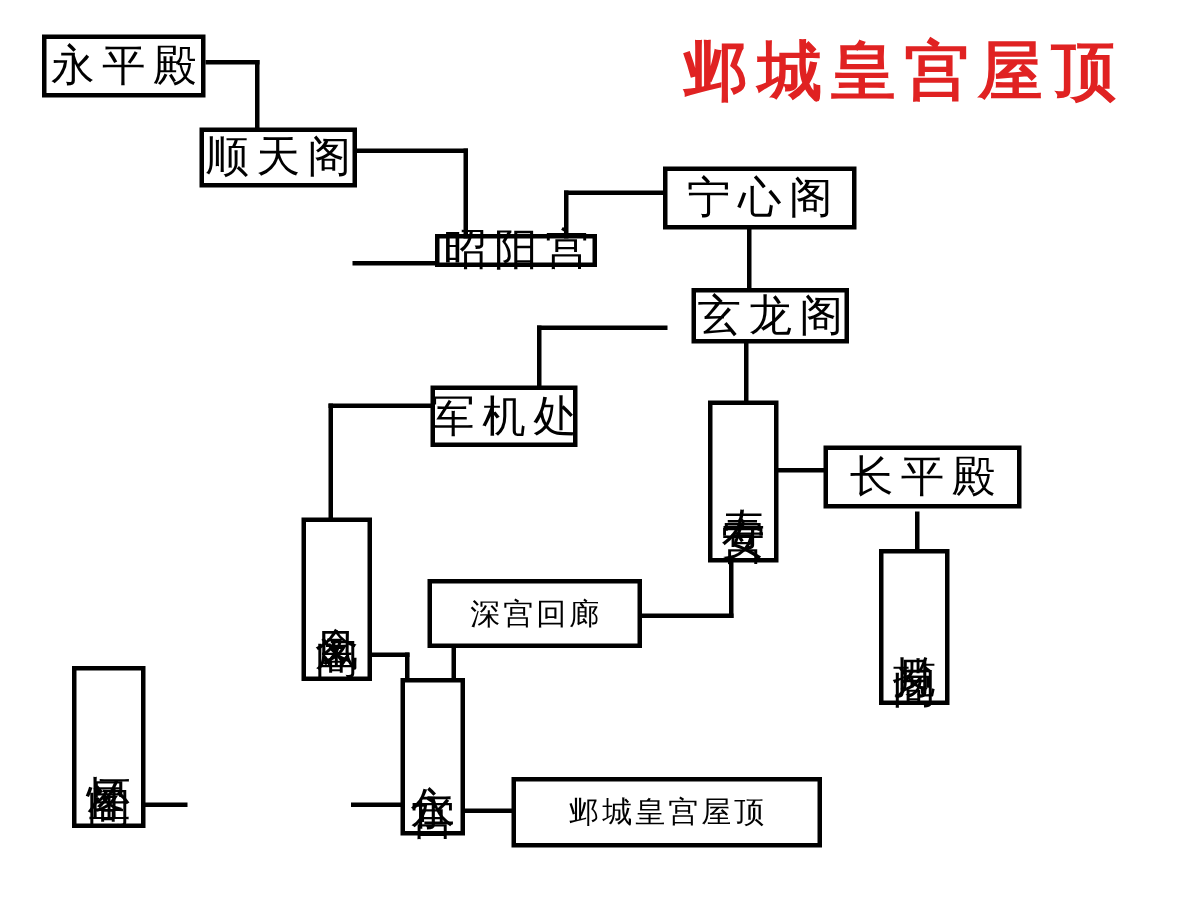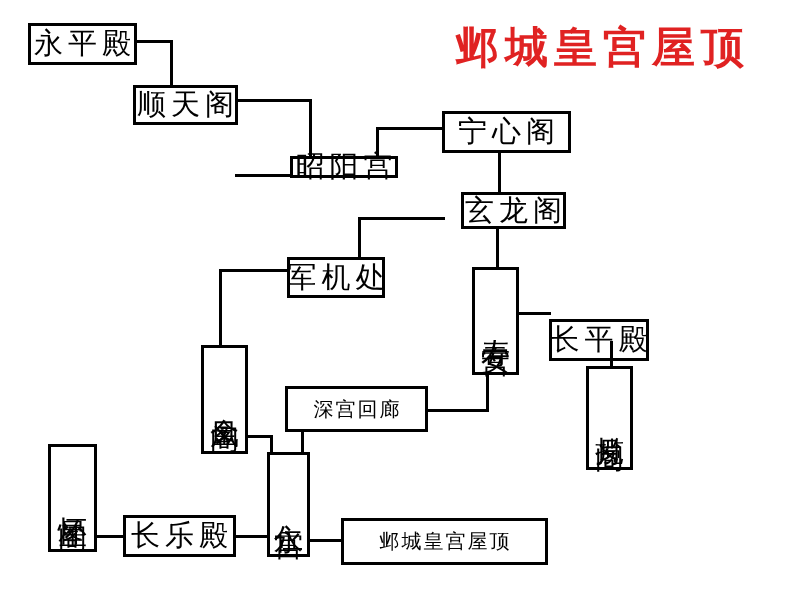--- a/index.html
+++ b/index.html
@@ -33,26 +33,25 @@
 
   <div class="title" style="color: rgb(224, 34, 34);">邺城皇宫屋顶</div>
 
   <div class="node" style="left:28px;top:23px;width:109px;height:42px;">永平殿</div>
   <div class="node" style="left:133px;top:85px;width:105px;height:40px;text-align:center;">顺天阁</div>
   <div class="node" style="left:290px;top:156px;width:108px;height:22px;">昭阳宫</div>
   <div class="node" style="left:442px;top:111px;width:129px;height:42px;">宁心阁</div>
   <div class="node" style="left:443px;top:192px;width:105px;height:37px;margin-left:18px;">玄龙阁</div>
   <div class="node" style="left:287px;top:257px;width:98px;height:41px;">军机处</div>
   <div class="node vert" style="left:472px;top:267px;width:47px;height:108px;">寿安宫</div>
-  <div class="node" style="left:549px;top:319px;width:100px;height:42px;">长平殿</div>
+  <div class="node" style="left:549px;top:297px;width:132px;height:42px;">长平殿</div>
   <div class="node vert" style="left:586px;top:366px;width:47px;height:104px;">揽月阁</div>
   <div class="node vert" style="left:201px;top:345px;width:47px;height:109px;">金凤阁</div>
   <div class="node wide" style="left:285px;top:386px;width:143px;height:46px;">深宫回廊</div>
   <div class="node vert" style="left:48px;top:444px;width:49px;height:108px;">怀星阁</div>
-  <div class="node" style="left:123px;top:515px;width:113px;height:42px;">长乐殿</div>
   <div class="node vert" style="left:267px;top:452px;width:43px;height:105px;">永仁宫</div>
   <div class="node wide" style="left:341px;top:518px;width:207px;height:47px;">邺城皇宫屋顶</div>
 
   <div class="line" style="left:137px;top:40px;width:36px;height:3px;"></div>
   <div class="line" style="left:170px;top:40px;width:3px;height:47px;"></div>
 
   <div class="line" style="left:236px;top:99px;width:76px;height:3px;"></div>
   <div class="line" style="left:309px;top:99px;width:3px;height:60px;"></div>
 
   <div class="line" style="left:235px;top:174px;width:57px;height:3px;"></div>

